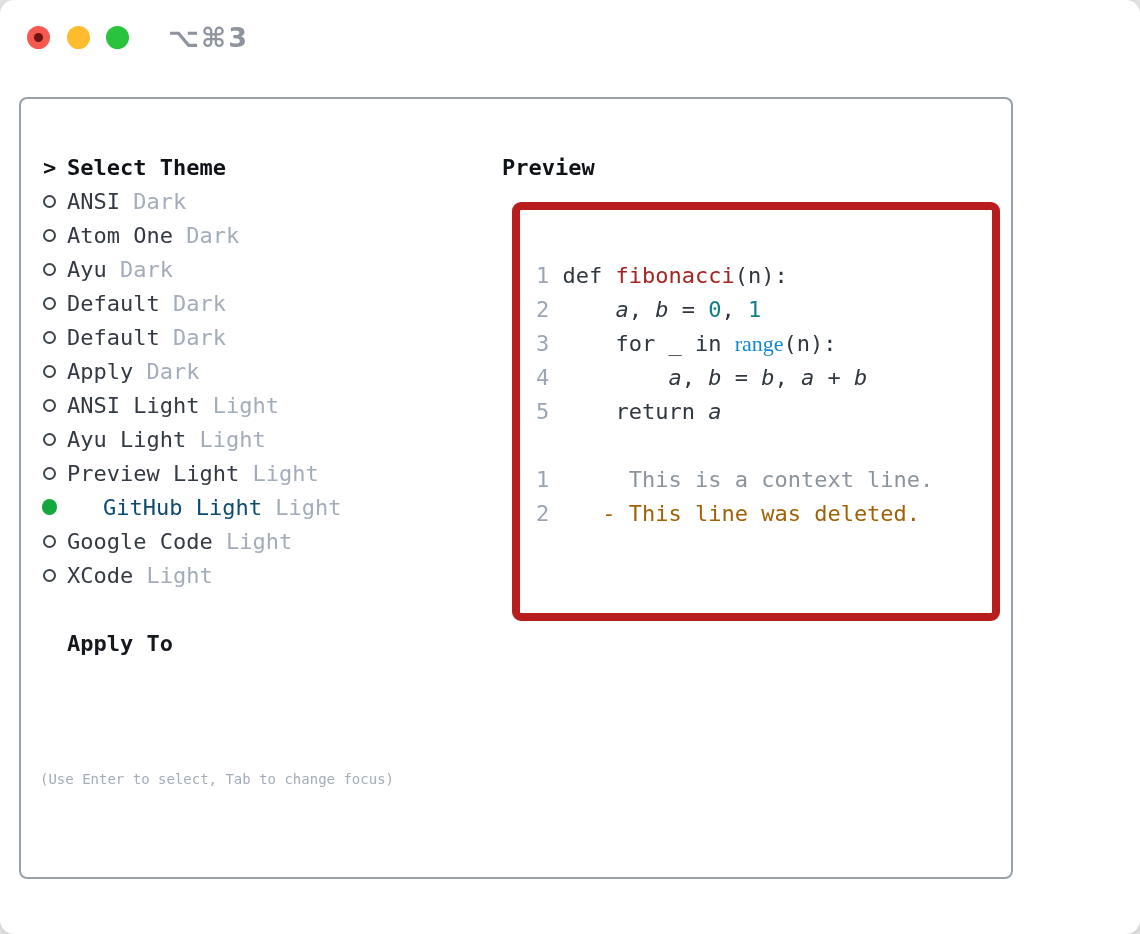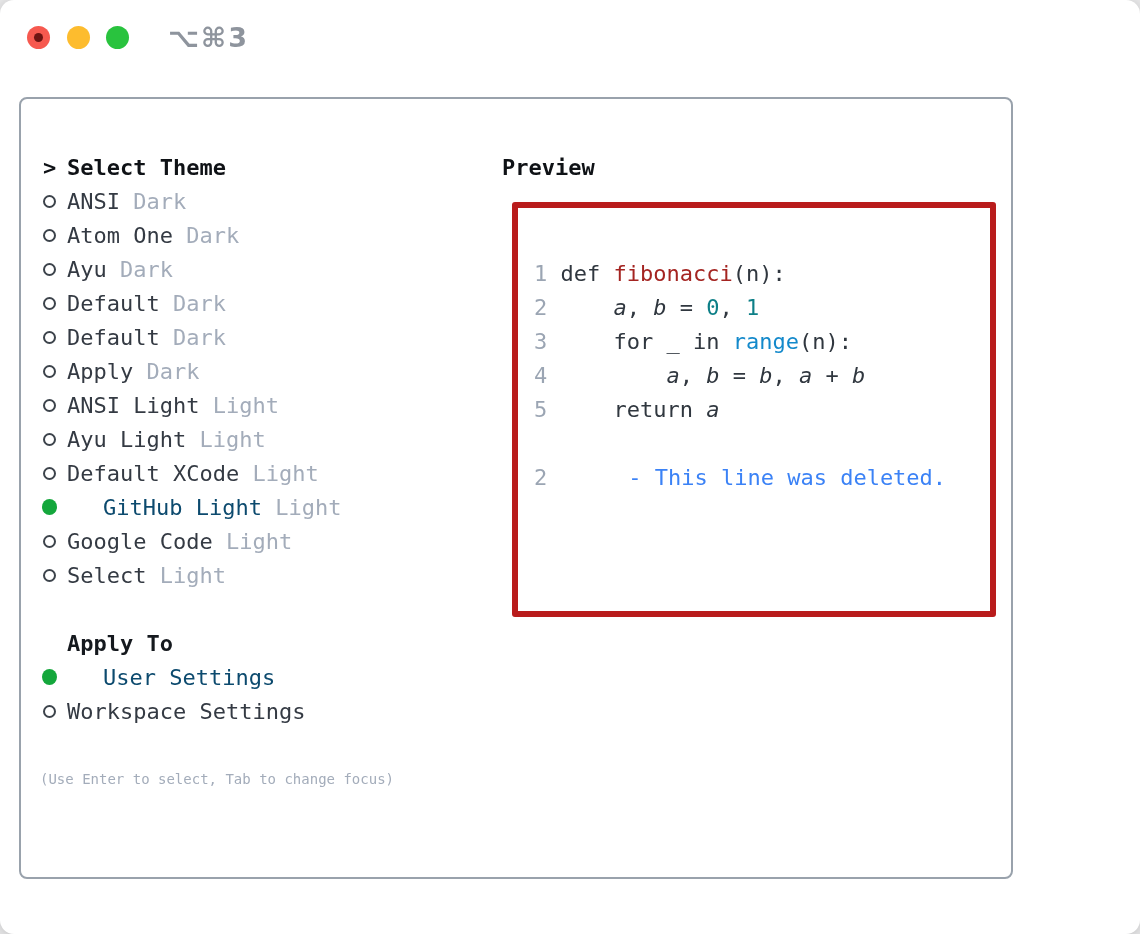--- a/index.html
+++ b/index.html
@@ -28,31 +28,31 @@
   .item-name.sel{color:#0c4a6e;margin-left:36px;}
   .item-variant{color:#a3acba;}
 
   .theme-list{position:absolute;left:21px;top:51px;}
   .apply-section{position:absolute;left:21px;top:527px;}
   .apply-title{color:#15191e;font-weight:bold;padding-left:25px;text-align:center;}
   .hint{position:absolute;left:19px;top:663px;width:440px;font-size:14px;line-height:34px;color:#a3acba;}
 
   
   .preview-label{position:absolute;left:481px;top:51px;height:34px;display:flex;align-items:center;font-size:22px;font-weight:bold;color:#0f1216;}
-  .preview-box{position:absolute;left:491px;top:103px;width:472px;height:403px;border:6px solid #b91c1c;border-radius:3px;box-sizing:content-box;overflow:hidden;}
+  .preview-box{position:absolute;left:491px;top:103px;width:472px;height:403px;border:8px solid #b91c1c;border-radius:9px;box-sizing:content-box;overflow:hidden;}
   .preview-lines{padding:49px 0 0 16px;}
   .pline{height:34px;font-size:22px;line-height:34px;white-space:pre;}
   .ln{display:inline-block;width:1ch;text-align:right;color:#9ba5b3;}
   .tok-plain{color:#30373f;}
   .tok-fn{color:#a42421;}
   .tok-num{color:#0d7f87;}
-  .tok-builtin{color:#1389cb;}
+  .tok-builtin{color:#1389cb;font-family:Liberation Serif, serif;}
   .tok-var{color:#30373f;font-style:italic;}
   .tok-ctx{color:#8b949d;}
-  .tok-del{color:#3b82f6;margin-left:28px;}
+  .tok-del{color:#a16207;}
   .tok-add{color:#0fc319;}
 </style>
 </head>
 <body>
 
 <div class="window">
 
   <div class="titlebar">
     <div class="dot dot-red"></div>
     <div class="dot dot-yellow"></div>
@@ -69,45 +69,42 @@
       </div>
       <div id="theme-items">
           <div class="row"><span class="marker-col"><span class="circle"></span></span><span class="item-name">ANSI</span><span class="item-variant"> Dark</span></div>
           <div class="row"><span class="marker-col"><span class="circle"></span></span><span class="item-name">Atom One</span><span class="item-variant"> Dark</span></div>
           <div class="row"><span class="marker-col"><span class="circle"></span></span><span class="item-name">Ayu</span><span class="item-variant"> Dark</span></div>
           <div class="row"><span class="marker-col"><span class="circle"></span></span><span class="item-name">Default</span><span class="item-variant"> Dark</span></div>
           <div class="row"><span class="marker-col"><span class="circle"></span></span><span class="item-name">Default</span><span class="item-variant"> Dark</span></div>
           <div class="row"><span class="marker-col"><span class="circle"></span></span><span class="item-name">Apply</span><span class="item-variant"> Dark</span></div>
           <div class="row"><span class="marker-col"><span class="circle"></span></span><span class="item-name">ANSI Light</span><span class="item-variant"> Light</span></div>
           <div class="row"><span class="marker-col"><span class="circle"></span></span><span class="item-name">Ayu Light</span><span class="item-variant"> Light</span></div>
-          <div class="row"><span class="marker-col"><span class="circle"></span></span><span class="item-name">Default XCode</span><span class="item-variant"> Light</span></div>
+          <div class="row"><span class="marker-col"><span class="circle"></span></span><span class="item-name">Preview Light</span><span class="item-variant"> Light</span></div>
           <div class="row"><span class="marker-col"><span class="circle sel"></span></span><span class="item-name sel">GitHub Light</span><span class="item-variant"> Light</span></div>
           <div class="row"><span class="marker-col"><span class="circle"></span></span><span class="item-name">Google Code</span><span class="item-variant"> Light</span></div>
-          <div class="row"><span class="marker-col"><span class="circle"></span></span><span class="item-name">Select</span><span class="item-variant"> Light</span></div>
+          <div class="row"><span class="marker-col"><span class="circle"></span></span><span class="item-name">XCode</span><span class="item-variant"> Light</span></div>
         </div>
     </div>
 
     <div class="apply-section">
       <div class="row apply-title">Apply To</div>
-      <div id="apply-options">
-          <div class="row"><span class="marker-col"><span class="circle sel"></span></span><span class="item-name sel">User Settings</span></div>
-          <div class="row"><span class="marker-col"><span class="circle"></span></span><span class="item-name">Workspace Settings</span></div>
-        </div>
     </div>
 
     <div class="hint">(Use Enter to select, Tab to change focus)</div>
 
     <div class="preview-label">Preview</div>
 
     <div class="preview-box">
       <div class="preview-lines" id="preview-lines">
           <div class="pline"><span class="ln">1</span><span class="tok-plain"> def </span><span class="tok-fn">fibonacci</span><span class="tok-plain">(n):</span></div>
           <div class="pline"><span class="ln">2</span><span class="tok-plain">     </span><span class="tok-var">a</span><span class="tok-plain">, </span><span class="tok-var">b</span><span class="tok-plain"> = </span><span class="tok-num">0</span><span class="tok-plain">, </span><span class="tok-num">1</span></div>
           <div class="pline"><span class="ln">3</span><span class="tok-plain">     for _ in </span><span class="tok-builtin">range</span><span class="tok-plain">(n):</span></div>
           <div class="pline"><span class="ln">4</span><span class="tok-plain">         </span><span class="tok-var">a</span><span class="tok-plain">, </span><span class="tok-var">b</span><span class="tok-plain"> = </span><span class="tok-var">b</span><span class="tok-plain">, </span><span class="tok-var">a</span><span class="tok-plain"> + </span><span class="tok-var">b</span></div>
           <div class="pline"><span class="ln">5</span><span class="tok-plain">     return </span><span class="tok-var">a</span></div>
           <div class="pline"><span class="ln"></span></div>
+          <div class="pline"><span class="ln">1</span><span class="tok-ctx">      This is a context line.</span></div>
           <div class="pline"><span class="ln">2</span><span class="tok-plain">    </span><span class="tok-del">- This line was deleted.</span></div>
         </div>
     </div>
 
   </div>
 </div>
 
 </body></html>

